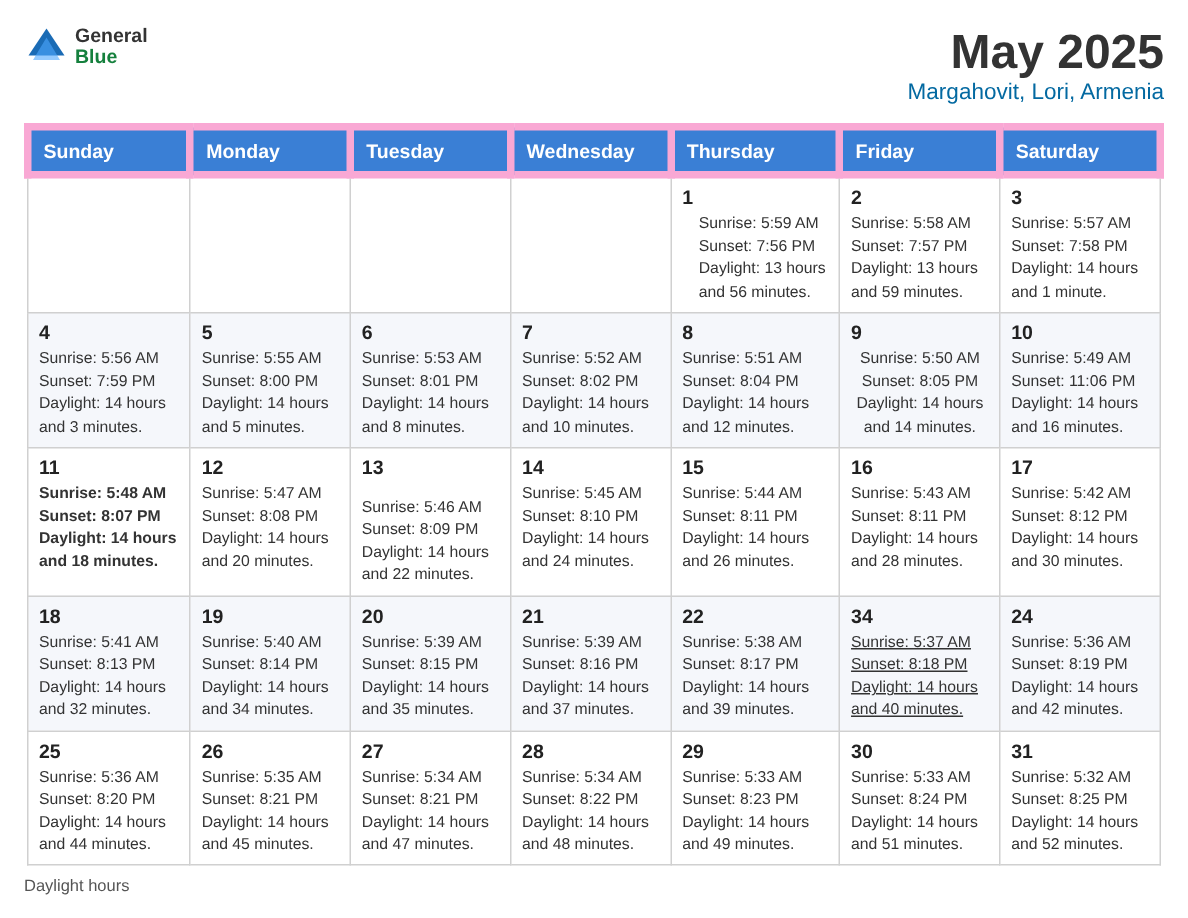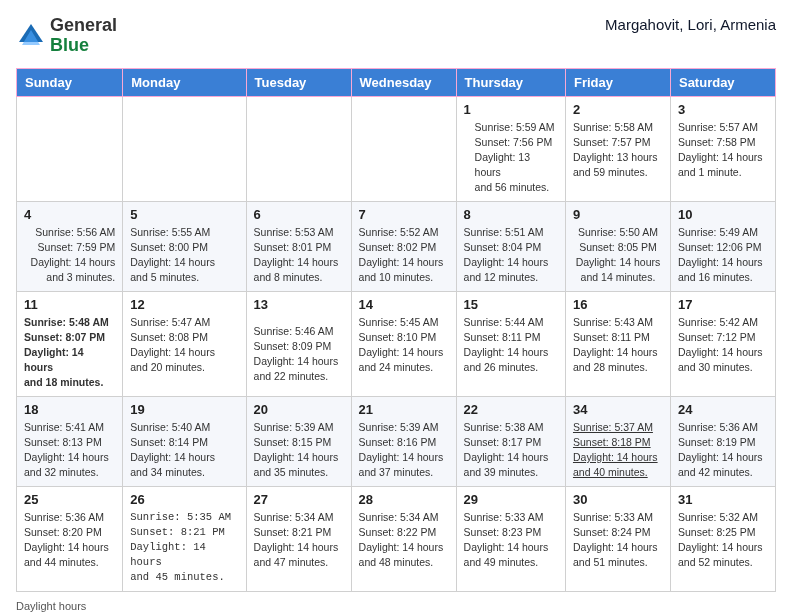--- a/index.html
+++ b/index.html
@@ -15,55 +15,55 @@
       justify-content: space-between;
       align-items: flex-start;
       margin-bottom: 12px;
     }
     .logo {
       display: flex;
       align-items: center;
       gap: 4px;
     }
     .logo-text {
-      font-size: 18px;
+      font-size: 13px;
       font-weight: bold;
       line-height: 1.1;
     }
     .logo-general { color: #333; }
     .logo-blue { color: #15803d; }
     .logo-icon {
       width: 30px;
       height: 30px;
     }
     .title-block {
       text-align: right;
     }
     .title-month {
       font-size: 32px;
       font-weight: bold;
       color: #333;
     }
     .title-location {
       font-size: 15px;
-      color: #0f172a;
+      color: #0369a1;
     }
     .calendar {
       width: 100%;
       border-collapse: collapse;
       border: 1px solid #ccc;
     }
     .calendar th {
       background-color: #3a7fd5;
       color: #fff;
       font-size: 13px;
       font-weight: bold;
       padding: 6px 8px;
       text-align: left;
-      border: 1px solid #f9a8d4;
+      border: 5px solid #f9a8d4;
     }
     .calendar td {
       vertical-align: top;
       border: 1px solid #d0d0d0;
       padding: 5px 7px;
       min-width: 105px;
       min-height: 80px;
       background: #fff;
       font-size: 11px;
       color: #333;
@@ -99,20 +99,21 @@
     <svg class="logo-icon" viewBox="0 0 40 40">
       <polygon points="20,4 36,28 4,28" fill="#1a6bb5"></polygon>
       <polygon points="20,12 32,32 8,32" fill="#4da6ff" opacity="0.6"></polygon>
     </svg>
     <div class="logo-text">
       <span class="logo-general">General</span><br>
       <span class="logo-blue">Blue</span>
     </div>
   </div>
   <div class="title-block">
+    <div class="title-month">May 2025</div>
     <div class="title-location">Margahovit, Lori, Armenia</div>
   </div>
 </div>
 
 <table class="calendar">
   <thead>
     <tr>
     <th>Sunday</th>
         <th>Monday</th>
         <th>Tuesday</th>
@@ -146,21 +147,21 @@
           <div class="day-number">3</div>
           <div class="day-info" style="white-space: pre-line;">Sunrise: 5:57 AM
 Sunset: 7:58 PM
 Daylight: 14 hours
 and 1 minute.</div>
         </td>
       </tr>
       <tr>
         <td>
           <div class="day-number">4</div>
-          <div class="day-info" style="white-space: pre-line; text-align: right;">Sunrise: 5:56 AM
+          <div class="day-info" style="white-space: pre-line;">Sunrise: 5:56 AM
 Sunset: 7:59 PM
 Daylight: 14 hours
 and 3 minutes.</div>
         </td>
         <td>
           <div class="day-number">5</div>
           <div class="day-info" style="white-space: pre-line;">Sunrise: 5:55 AM
 Sunset: 8:00 PM
 Daylight: 14 hours
 and 5 minutes.</div>
@@ -189,21 +190,21 @@
         <td>
           <div class="day-number">9</div>
           <div class="day-info" style="white-space: pre-line; text-align: center;">Sunrise: 5:50 AM
 Sunset: 8:05 PM
 Daylight: 14 hours
 and 14 minutes.</div>
         </td>
         <td>
           <div class="day-number">10</div>
           <div class="day-info" style="white-space: pre-line;">Sunrise: 5:49 AM
-Sunset: 12:06 PM
+Sunset: 11:06 PM
 Daylight: 14 hours
 and 16 minutes.</div>
         </td>
       </tr>
       <tr>
         <td>
           <div class="day-number">11</div>
           <div class="day-info" style="white-space: pre-line; font-weight: bold;">Sunrise: 5:48 AM
 Sunset: 8:07 PM
 Daylight: 14 hours
@@ -240,21 +241,21 @@
         <td>
           <div class="day-number">16</div>
           <div class="day-info" style="white-space: pre-line;">Sunrise: 5:43 AM
 Sunset: 8:11 PM
 Daylight: 14 hours
 and 28 minutes.</div>
         </td>
         <td>
           <div class="day-number">17</div>
           <div class="day-info" style="white-space: pre-line;">Sunrise: 5:42 AM
-Sunset: 7:12 PM
+Sunset: 8:12 PM
 Daylight: 14 hours
 and 30 minutes.</div>
         </td>
       </tr>
       <tr>
         <td>
           <div class="day-number">18</div>
           <div class="day-info" style="white-space: pre-line;">Sunrise: 5:41 AM
 Sunset: 8:13 PM
 Daylight: 14 hours
@@ -306,21 +307,21 @@
       <tr>
         <td>
           <div class="day-number">25</div>
           <div class="day-info" style="white-space: pre-line;">Sunrise: 5:36 AM
 Sunset: 8:20 PM
 Daylight: 14 hours
 and 44 minutes.</div>
         </td>
         <td>
           <div class="day-number">26</div>
-          <div class="day-info" style="white-space: pre-line; font-family: Liberation Mono, monospace;">Sunrise: 5:35 AM
+          <div class="day-info" style="white-space: pre-line;">Sunrise: 5:35 AM
 Sunset: 8:21 PM
 Daylight: 14 hours
 and 45 minutes.</div>
         </td>
         <td>
           <div class="day-number">27</div>
           <div class="day-info" style="white-space: pre-line;">Sunrise: 5:34 AM
 Sunset: 8:21 PM
 Daylight: 14 hours
 and 47 minutes.</div>

